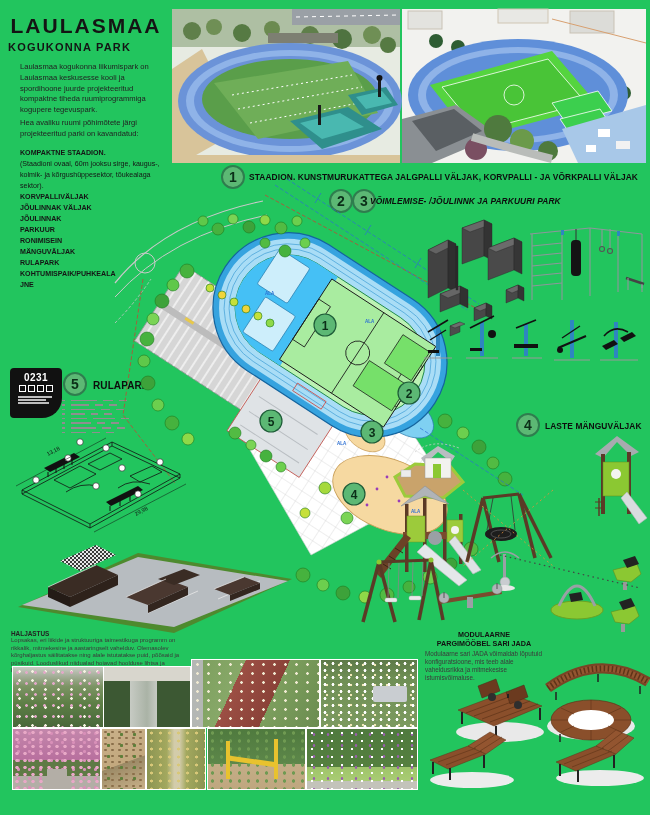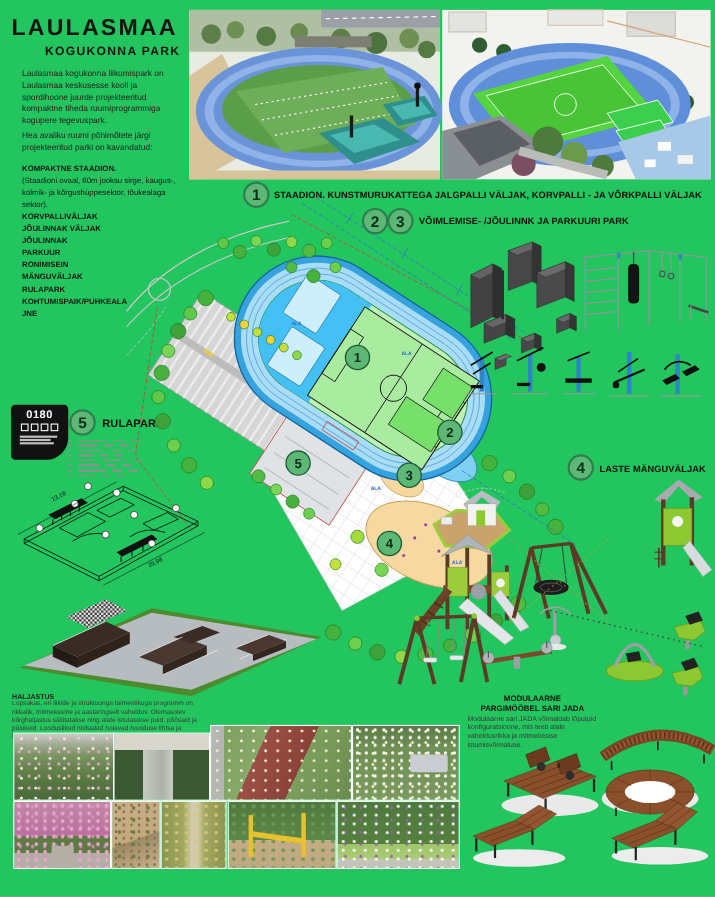--- a/index.html
+++ b/index.html
@@ -2,21 +2,21 @@
 <html><head>
 <meta charset="utf-8">
 <style>
   html,body{margin:0;padding:0;background:#9a9a9a;}
   .board{position:relative;width:650px;height:815px;background:#22c55e;margin:0 auto;
          font-family:"Liberation Sans",sans-serif;overflow:hidden;color:#1a1a1a;}
   .abs{position:absolute;}
   
   .title{left:8px;top:14px;width:156px;text-align:center;font-weight:900;font-size:21px;
          letter-spacing:2px;color:#141414;}
-  .subtitle{left:8px;top:41px;width:156px;text-align:right;font-weight:800;font-size:11px;
+  .subtitle{left:8px;top:41px;width:156px;text-align:left;font-weight:800;font-size:11px;
          letter-spacing:1.2px;color:#141414;}
   .para{left:20px;width:144px;font-size:7.6px;line-height:1.42;color:#222;}
   .features{left:20px;top:148px;width:150px;font-size:7.1px;line-height:1.55;font-weight:600;
             color:#151515;list-style:none;margin:0;padding:0;}
   .features li{margin:0;}
   .features li.paren{font-weight:400;}
   
   .badge{width:24px;height:24px;border-radius:50%;background:#5cb874;border:2px solid #2f7d4e;
          display:flex;align-items:center;justify-content:center;font-weight:800;font-size:14px;
          color:#0b2e18;box-sizing:border-box;}
@@ -191,34 +191,34 @@
     <span>1</span>
     </div>
   <div class="abs h-label" style="left:249px;top:172px;width:392px;">STAADION. KUNSTMURUKATTEGA JALGPALLI VÄLJAK, KORVPALLI - JA VÕRKPALLI VÄLJAK</div>
 
   <div class="abs badge" style="left:329px;top:189px;">
     <span>2</span>
     </div>
   <div class="abs badge" style="left:352px;top:189px;">
     <span>3</span>
     </div>
-  <div class="abs h-label" style="left:381px;top:196px;width:240px;">VÕIMLEMISE- /JÕULINNK JA PARKUURI PARK</div>
+  <div class="abs h-label" style="left:370px;top:196px;width:240px;font-style:italic;">VÕIMLEMISE- /JÕULINNK JA PARKUURI PARK</div>
 
   <div class="abs badge" style="left:516px;top:413px;">
     <span>4</span>
     </div>
   <div class="abs h-label" style="left:545px;top:421px;width:105px;">LASTE MÄNGUVÄLJAK</div>
 
   <div class="abs badge" style="left:63px;top:372px;">
     <span>5</span>
     </div>
   <div class="abs h-label" style="left:93px;top:380px;width:80px;font-size:10px;">RULAPARK</div>
 
   <div class="abs stamp">
-    <div class="code">0180</div>
+    <div class="code">0231</div>
     <div class="icons">
       <span></span>
         <span></span>
       <span></span>
         <span></span>
     </div>
     <div class="bars">
       <i style="width:34px;"></i>
         <i style="width:28px;"></i>
         <i style="width:31px;"></i>

